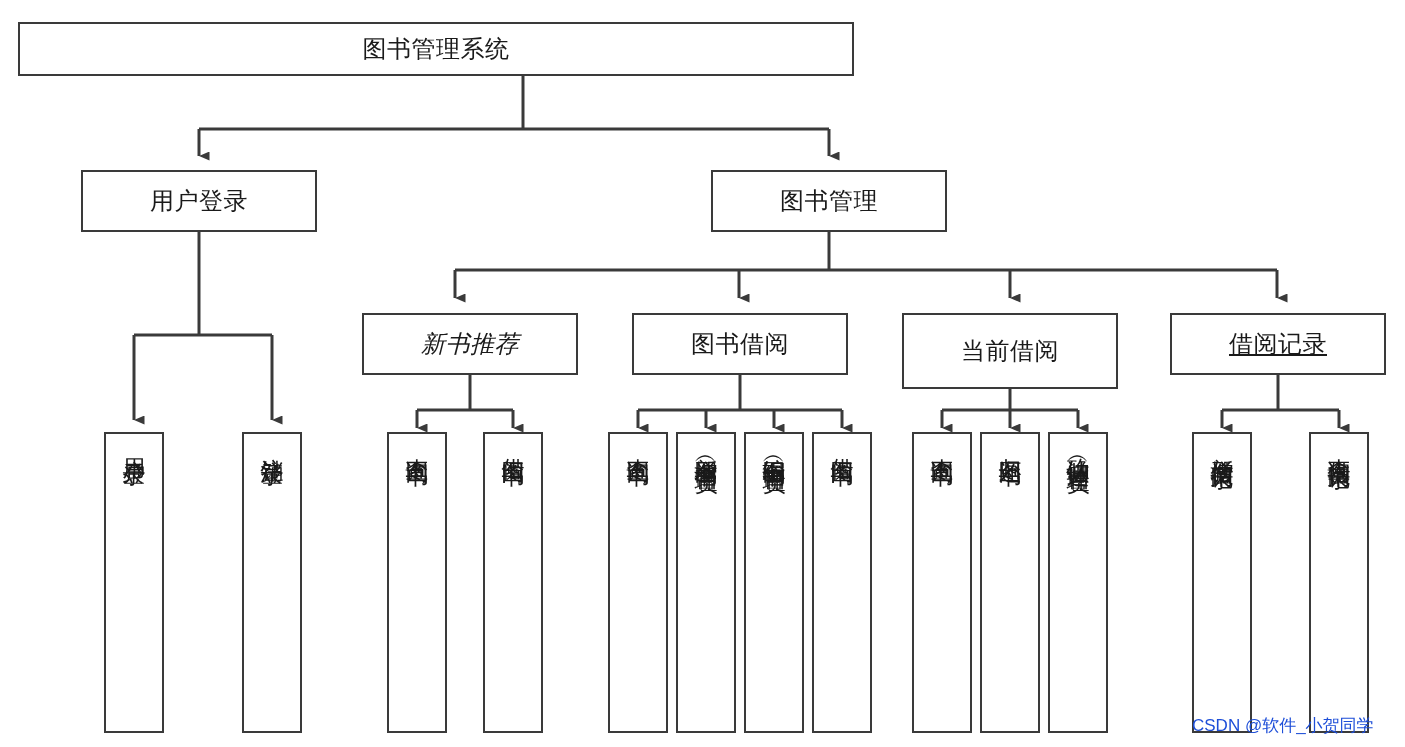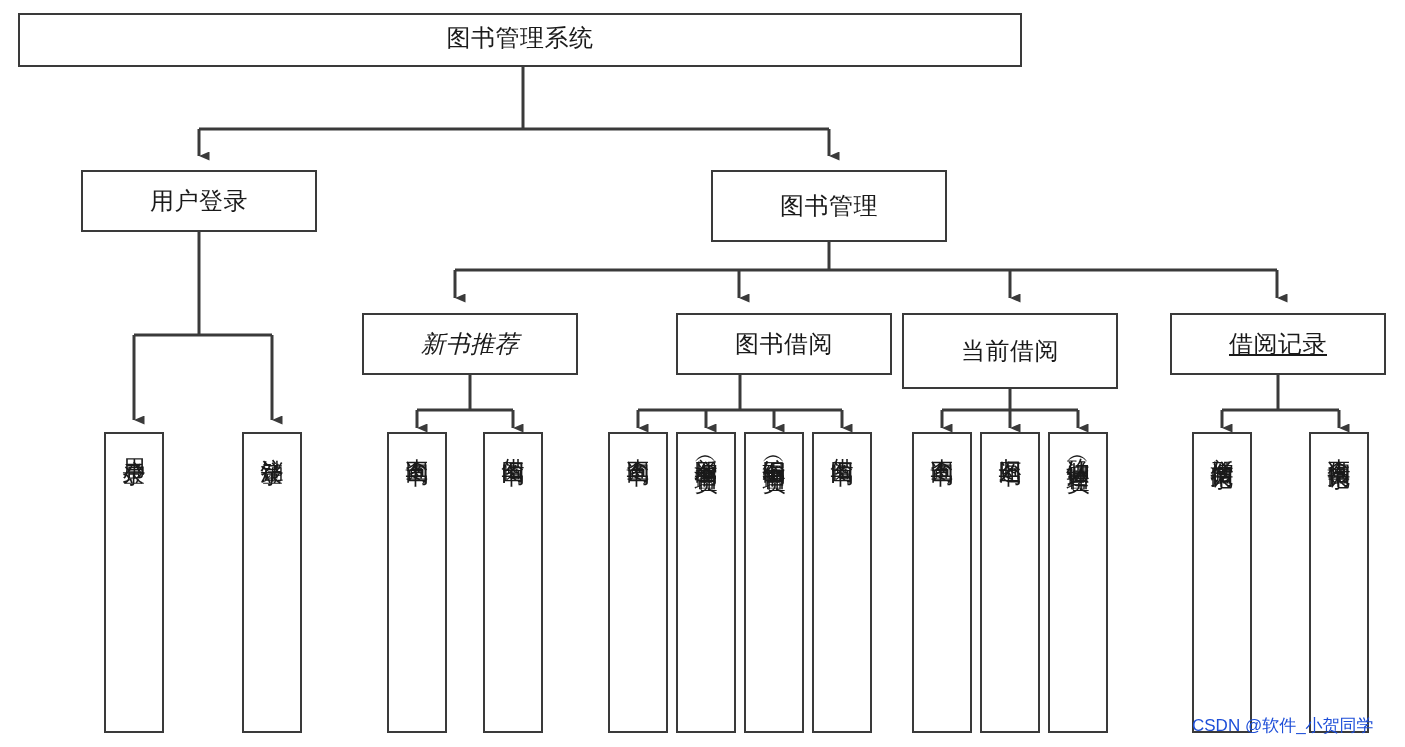--- a/index.html
+++ b/index.html
@@ -118,35 +118,35 @@
       <path d="M1010,410 L1010,428" marker-end="url(#arrowhead)"></path>
       <path d="M1078,410 L1078,428" marker-end="url(#arrowhead)"></path>
 
       <path d="M1278,375 L1278,410"></path>
       <path d="M1222,410 L1339,410"></path>
       <path d="M1222,410 L1222,428" marker-end="url(#arrowhead)"></path>
       <path d="M1339,410 L1339,428" marker-end="url(#arrowhead)"></path>
     </g>
   </svg>
 
-  <div class="node horiz" style="left:18px; top:13px; width:1004px; height:54px;font-family:Liberation Mono, monospace;">
+  <div class="node horiz" style="left:18px; top:22px; width:836px; height:54px;">
     <span class="node-label">图书管理系统</span>
   </div>
 
   <div class="node horiz" style="left:81px; top:170px; width:236px; height:62px;">
     <span class="node-label">用户登录</span>
   </div>
-  <div class="node horiz" style="left:711px; top:170px; width:236px; height:72px;">
+  <div class="node horiz" style="left:711px; top:170px; width:236px; height:62px;">
     <span class="node-label">图书管理</span>
   </div>
 
   <div class="node horiz" style="left:362px; top:313px; width:216px; height:62px;font-style:italic;">
     <span class="node-label">新书推荐</span>
   </div>
-  <div class="node horiz" style="left:632px; top:313px; width:216px; height:62px;margin-left:44px;">
+  <div class="node horiz" style="left:632px; top:313px; width:216px; height:62px;">
     <span class="node-label">图书借阅</span>
   </div>
   <div class="node horiz" style="left:902px; top:313px; width:216px; height:76px;">
     <span class="node-label">当前借阅</span>
   </div>
   <div class="node horiz" style="left:1170px; top:313px; width:216px; height:62px;text-decoration:underline;">
     <span class="node-label">借阅记录</span>
   </div>
 
   <div class="node vert" style="left:104px; top:432px; width:60px; height:301px;">

